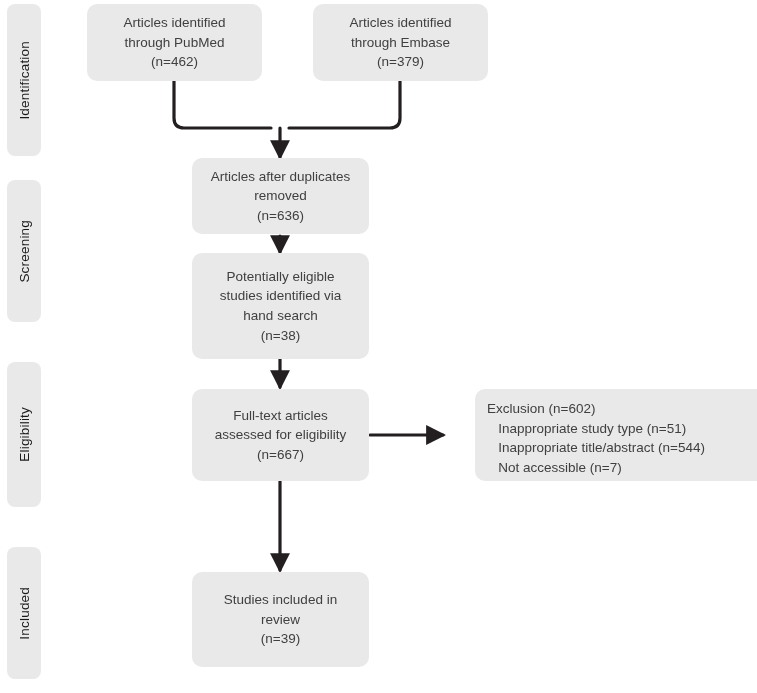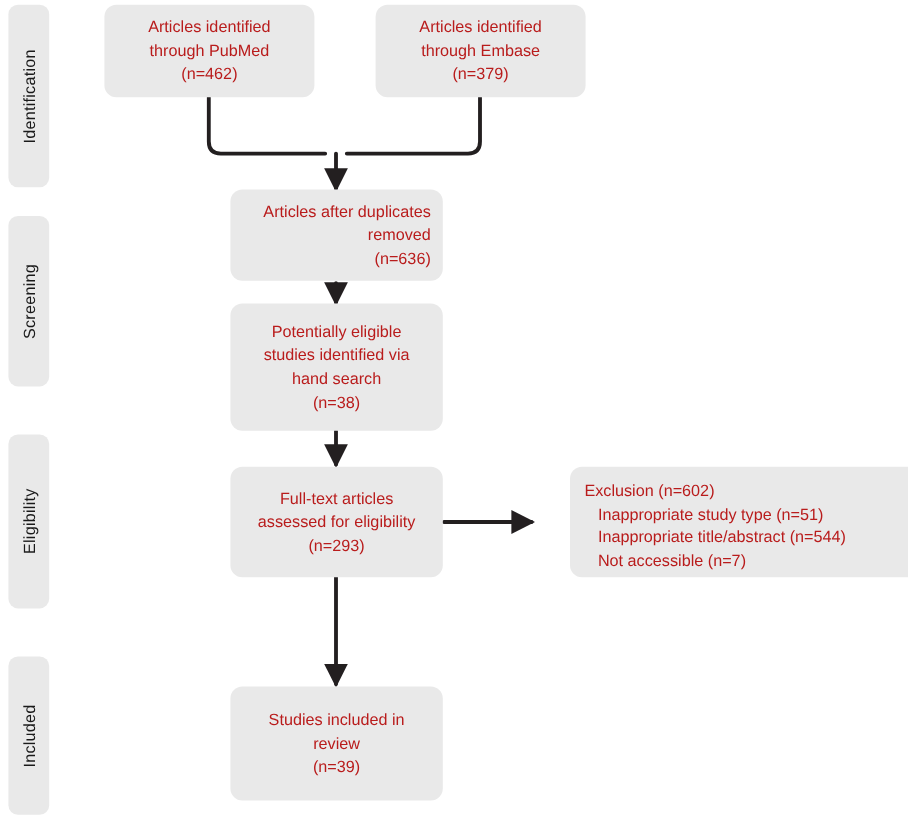--- a/index.html
+++ b/index.html
@@ -38,21 +38,21 @@
   .node {
     position: absolute;
     background: #e9e9e9;
     border-radius: 10px;
     display: flex;
     align-items: center;
     justify-content: center;
     text-align: center;
     font-size: 13.5px;
     line-height: 1.45;
-    color: #b91c1c;
+    color: #404040;
     padding: 6px 10px;
     box-sizing: border-box;
   }
   .node .txt {
     white-space: pre-line;
     display: block;
     width: 100%;
   }
   .node.left-align {
     text-align: left;
@@ -120,37 +120,37 @@
 through PubMed
 (n=462)</span>
   </div>
 
   <div class="node" style="left:313px; top:4px; width:175px; height:77px;">
     <span class="txt">Articles identified
 through Embase
 (n=379)</span>
   </div>
 
-  <div class="node" style="left:192px; top:158px; width:177px; height:76px;text-align:right;">
+  <div class="node" style="left:192px; top:158px; width:177px; height:76px;">
     <span class="txt">Articles after duplicates
 removed
 (n=636)</span>
   </div>
 
   <div class="node" style="left:192px; top:253px; width:177px; height:106px;">
     <span class="txt">Potentially eligible
 studies identified via
 hand search
 (n=38)</span>
   </div>
 
   <div class="node" style="left:192px; top:389px; width:177px; height:92px;">
     <span class="txt">Full-text articles
 assessed for eligibility
-(n=293)</span>
+(n=667)</span>
   </div>
 
   <div class="node left-align" style="left:450px; top:389px; width:298px; height:92px;">
     <span class="txt">Exclusion (n=602)
    Inappropriate study type (n=51)
    Inappropriate title/abstract (n=544)
    Not accessible (n=7)</span>
   </div>
 
   <div class="node" style="left:192px; top:572px; width:177px; height:95px;">

